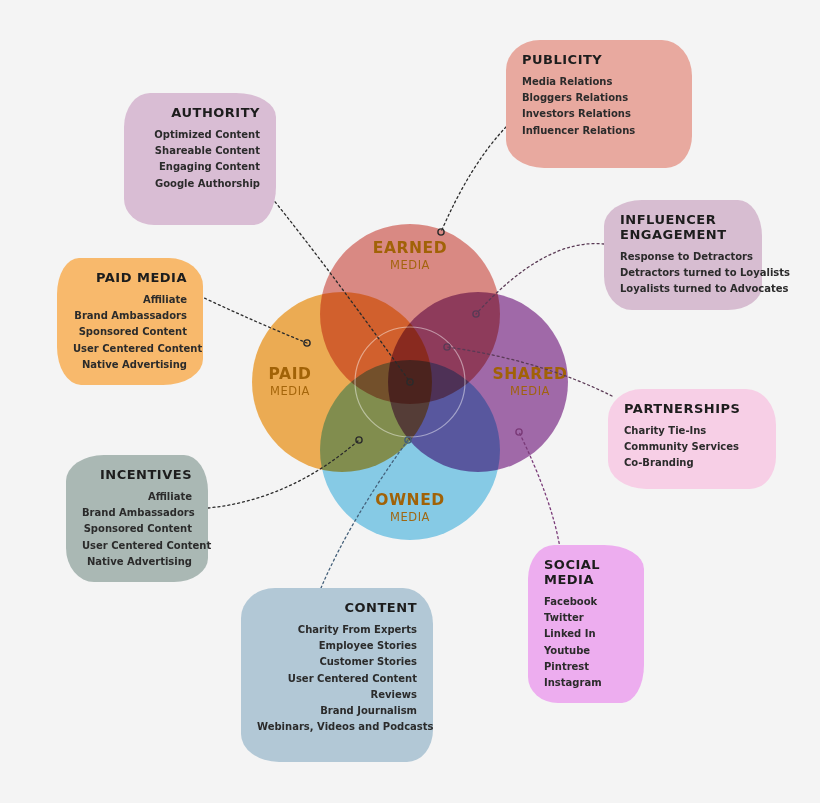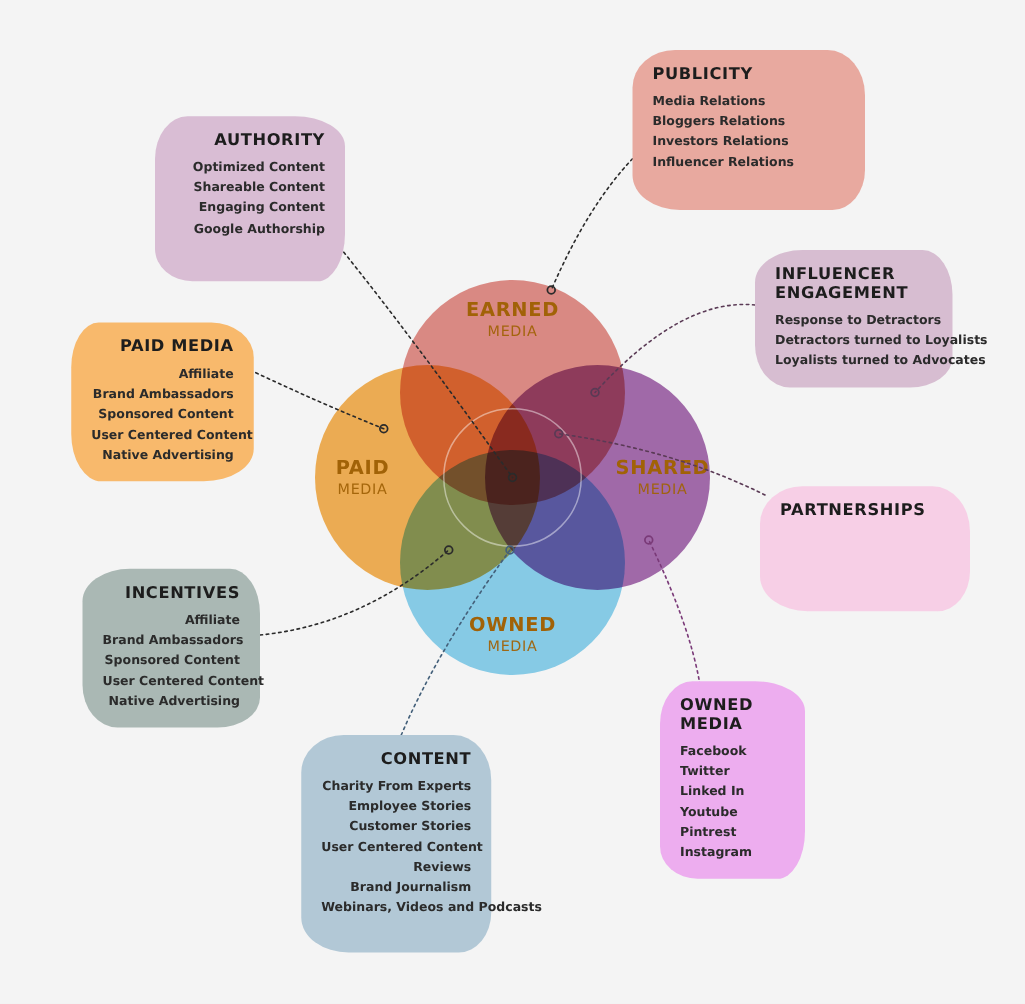--- a/index.html
+++ b/index.html
@@ -186,43 +186,48 @@
         <ul>
           <li>Affiliate</li>
           <li>Brand Ambassadors</li>
           <li>Sponsored Content</li>
           <li>User Centered Content</li>
           <li>Native Advertising</li>
         </ul>
       </div>
       <div class="callout blob-a align-left" style="left: 608px; top: 389px; width: 168px; min-height: 100px; background: rgb(247, 207, 230);">
         <span class="title">PARTNERSHIPS</span>
+        <ul>
+          <li>Charity Tie-Ins</li>
+          <li>Community Services</li>
+          <li>Co-Branding</li>
+        </ul>
       </div>
       <div class="callout blob-c align-right" style="left: 66px; top: 455px; width: 142px; min-height: 126px; background: rgb(170, 184, 180);">
         <span class="title">INCENTIVES</span>
         <ul>
           <li>Affiliate</li>
           <li>Brand Ambassadors</li>
           <li>Sponsored Content</li>
           <li>User Centered Content</li>
           <li>Native Advertising</li>
         </ul>
       </div>
       <div class="callout blob-b align-left" style="left: 528px; top: 545px; width: 116px; min-height: 152px; background: rgb(237, 173, 239);">
-        <span class="title">OWNED MEDIA</span>
+        <span class="title">SOCIAL MEDIA</span>
         <ul>
           <li>Facebook</li>
           <li>Twitter</li>
           <li>Linked In</li>
           <li>Youtube</li>
           <li>Pintrest</li>
           <li>Instagram</li>
         </ul>
       </div>
-      <div class="callout blob-a align-right" style="left: 241px; top: 588px; width: 152px; min-height: 174px; background: rgb(178, 200, 214);">
+      <div class="callout blob-a align-right" style="left: 241px; top: 588px; width: 192px; min-height: 174px; background: rgb(178, 200, 214);">
         <span class="title">CONTENT</span>
         <ul>
           <li>Charity From Experts</li>
           <li>Employee Stories</li>
           <li>Customer Stories</li>
           <li>User Centered Content</li>
           <li>Reviews</li>
           <li>Brand Journalism</li>
           <li>Webinars, Videos and Podcasts</li>
         </ul>

